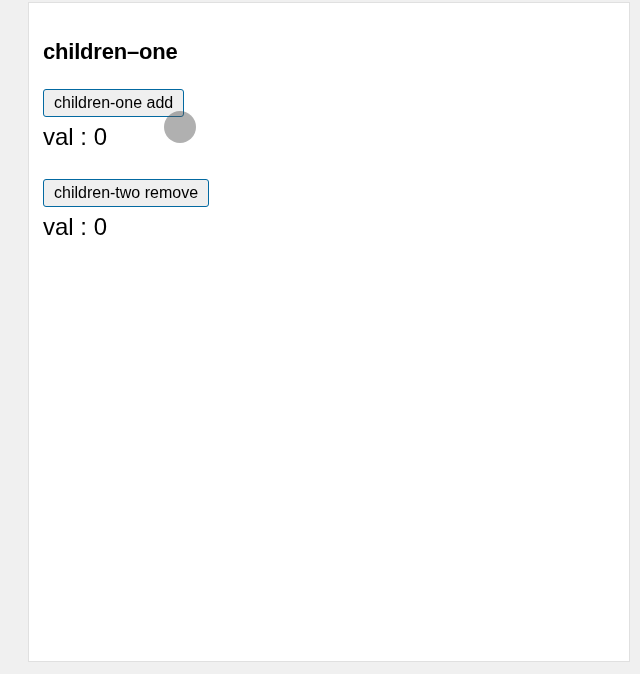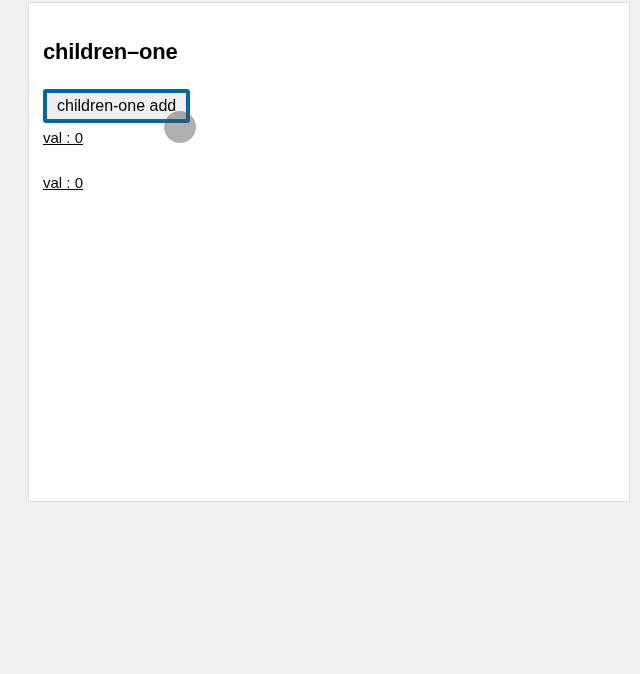--- a/index.html
+++ b/index.html
@@ -15,48 +15,47 @@
       overflow: hidden;
     }
     .page-container {
       background: #ffffff;
       border: 1px solid #e0e0e0;
       margin: 0 auto;
       margin-top: 2px;
       margin-left: 28px;
       margin-right: 8px;
       width: 602px;
-      height: 500px;
+      height: 660px;
       padding: 20px 14px;
       position: relative;
     }
     .section-heading {
       font-size: 22px;
       font-weight: 700;
       color: #000;
       margin: 16px 0 24px 0;
       letter-spacing: -0.2px;
     }
     .action-button {
       font-family: inherit;
       font-size: 16px;
       padding: 4px 10px;
       background: #efefef;
-      border: 4px solid #0369a1;
+      border: 1px solid #0369a1;
       border-radius: 3px;
       cursor: pointer;
       display: inline-block;
       color: #000;
     }
     .value-line {
-      font-size: 15px;
+      font-size: 24px;
       color: #000;
       margin-top: 6px;
       margin-bottom: 28px;
-      text-decoration: underline;
     }
     .section {
       display: block;
     }
     .cursor-indicator {
       position: absolute;
       width: 32px;
       height: 32px;
       background: rgba(80,80,80,0.45);
       border-radius: 50%;
@@ -73,19 +72,20 @@
   <div class="section">
     <h2 class="section-heading">children–one</h2>
 
     <button class="action-button">children-one add</button>
 
     <div class="value-line"><span>val : </span><span>0</span></div>
   </div>
 
   <div class="section">
 
+    <button class="action-button">children-two remove</button>
 
     <div class="value-line"><span>val : </span><span>0</span></div>
   </div>
 
   <div class="cursor-indicator"></div>
 
 </div>
 
 </body></html>

